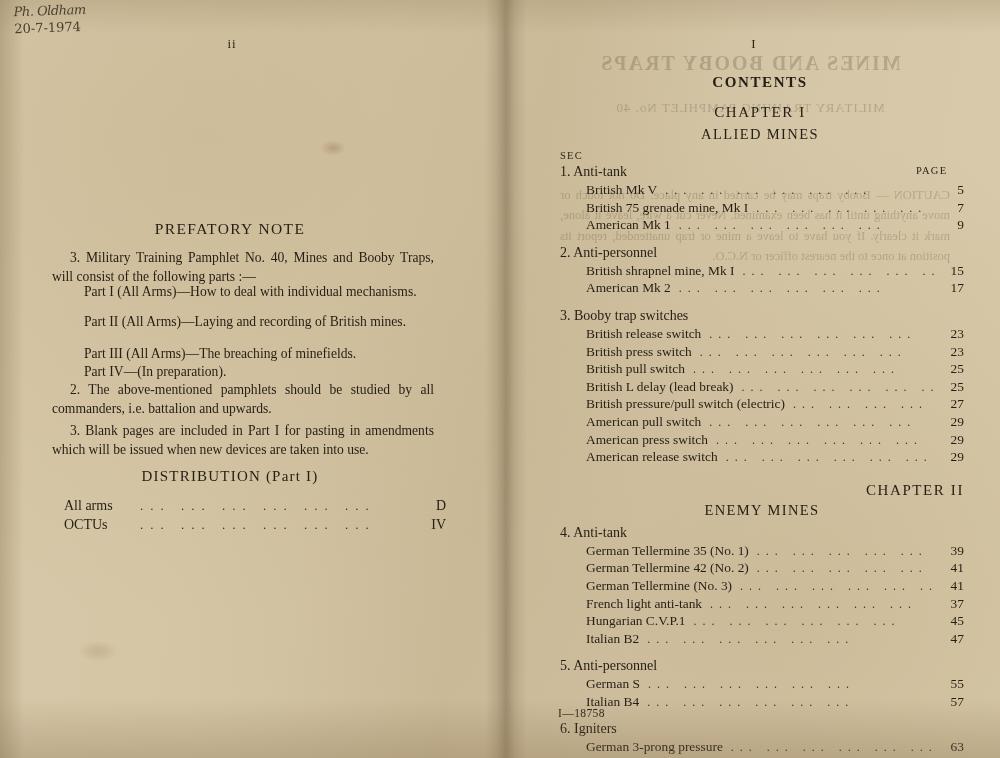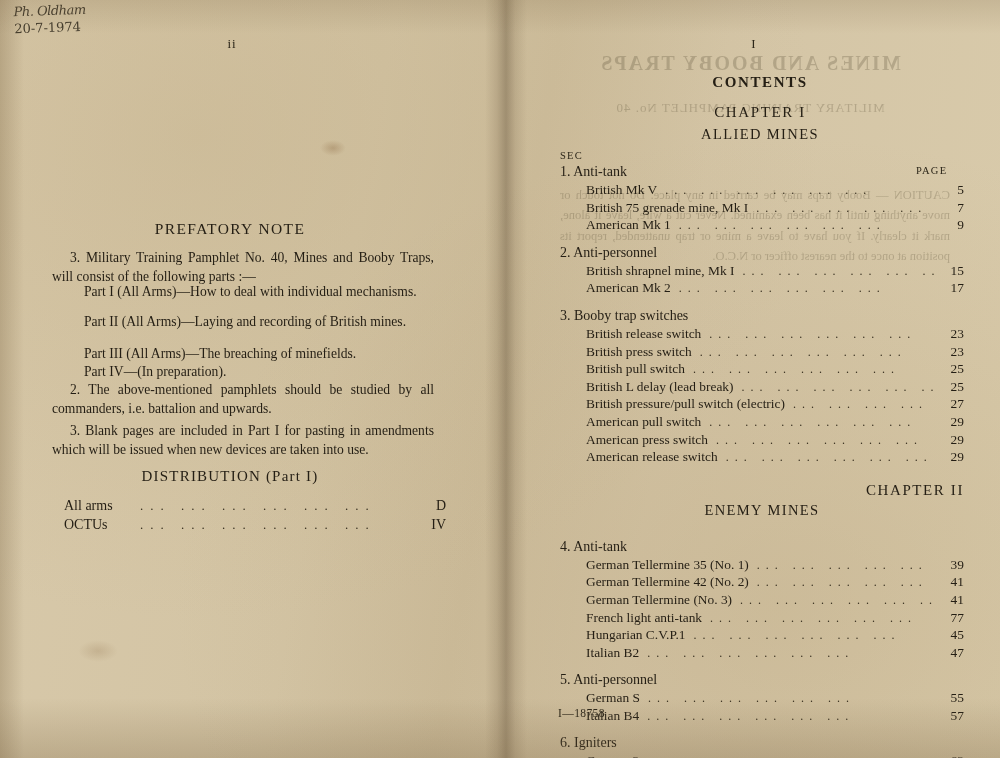--- a/index.html
+++ b/index.html
@@ -415,40 +415,40 @@
       <div class="entry">
         <span class="etitle">American release switch</span>
         <span class="edots">... ... ... ... ... ...</span>
         <span class="epage">29</span>
       </div>
 
       <div style="height:16px;"></div>
       <div style="text-align:right; font-size:15px; letter-spacing:1.6px;">CHAPTER II</div>
       <div style="text-align:center; font-size:14.5px; letter-spacing:1.4px; margin-top:3px;">ENEMY MINES</div>
 
-      <div class="sec-line" style="margin-top:20px;">4. Anti-tank</div>
+      <div class="sec-line" style="margin-top:6px;">4. Anti-tank</div>
       <div class="entry">
         <span class="etitle">German Tellermine 35 (No. 1)</span>
         <span class="edots">... ... ... ... ... ...</span>
         <span class="epage">39</span>
       </div>
       <div class="entry">
         <span class="etitle">German Tellermine 42 (No. 2)</span>
         <span class="edots">... ... ... ... ... ...</span>
         <span class="epage">41</span>
       </div>
       <div class="entry">
         <span class="etitle">German Tellermine (No. 3)</span>
         <span class="edots">... ... ... ... ... ...</span>
         <span class="epage">41</span>
       </div>
       <div class="entry">
         <span class="etitle">French light anti-tank</span>
         <span class="edots">... ... ... ... ... ...</span>
-        <span class="epage">77</span>
+        <span class="epage">37</span>
       </div>
       <div class="entry">
         <span class="etitle">Hungarian C.V.P.1</span>
         <span class="edots">... ... ... ... ... ...</span>
         <span class="epage">45</span>
       </div>
       <div class="entry">
         <span class="etitle">Italian B2</span>
         <span class="edots">... ... ... ... ... ...</span>
         <span class="epage">47</span>

